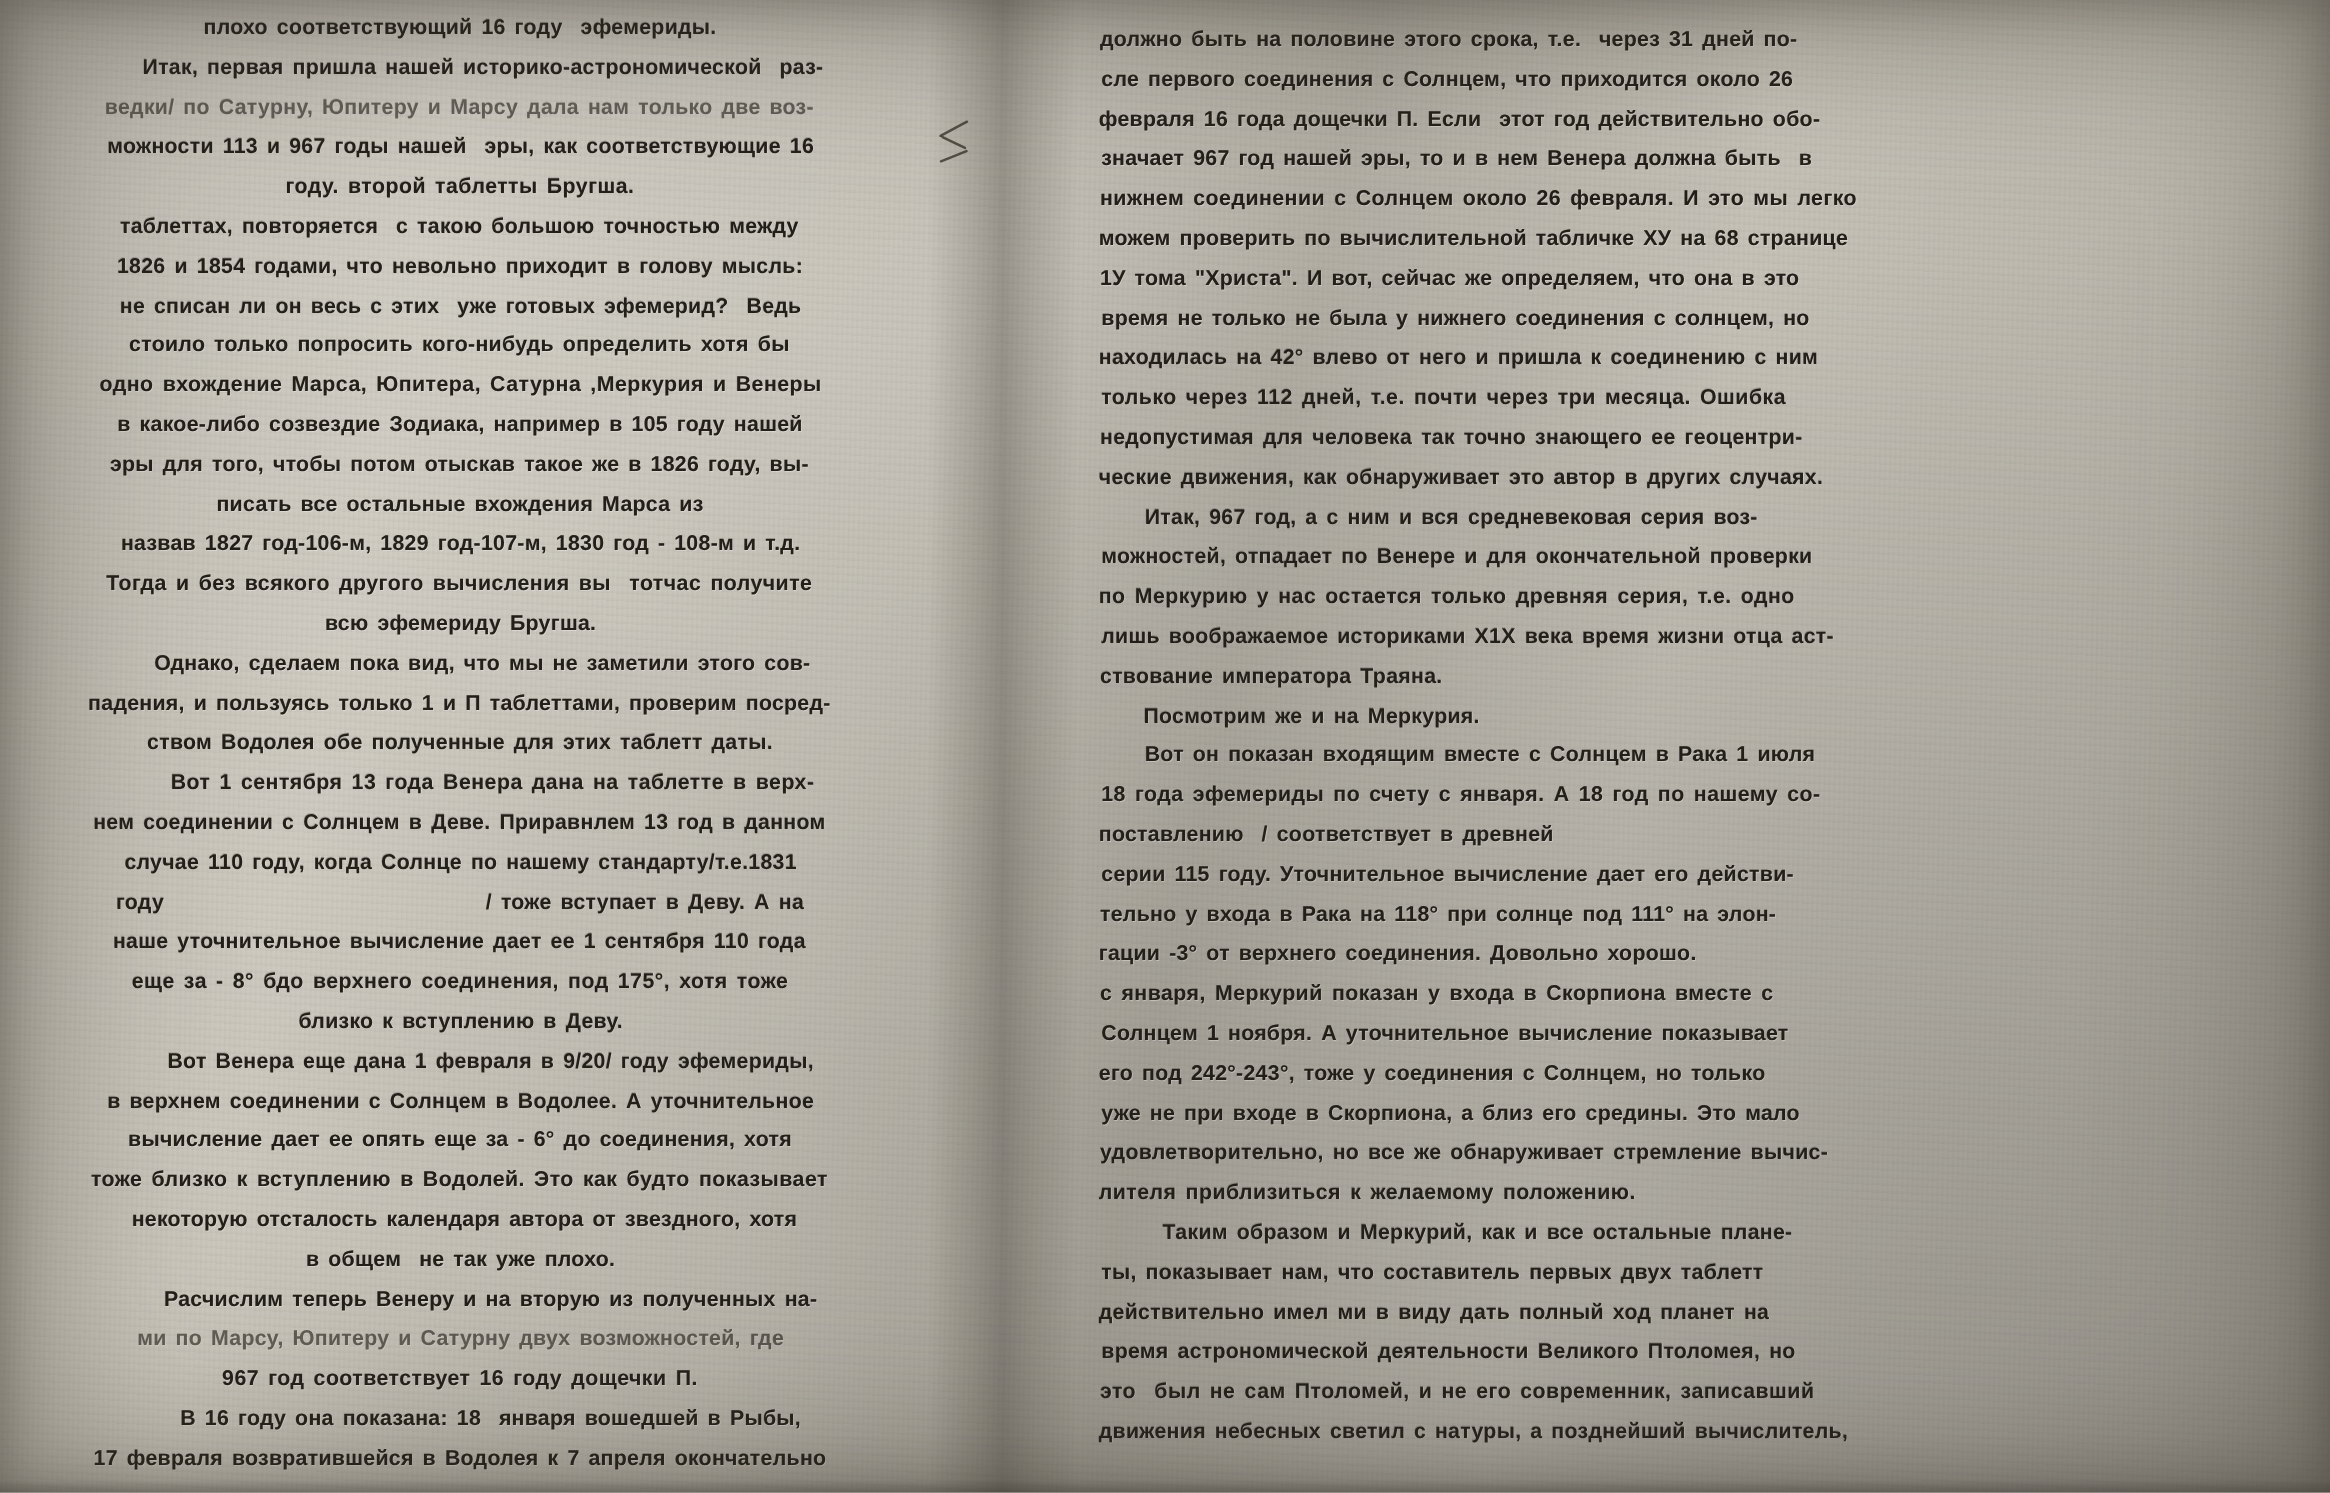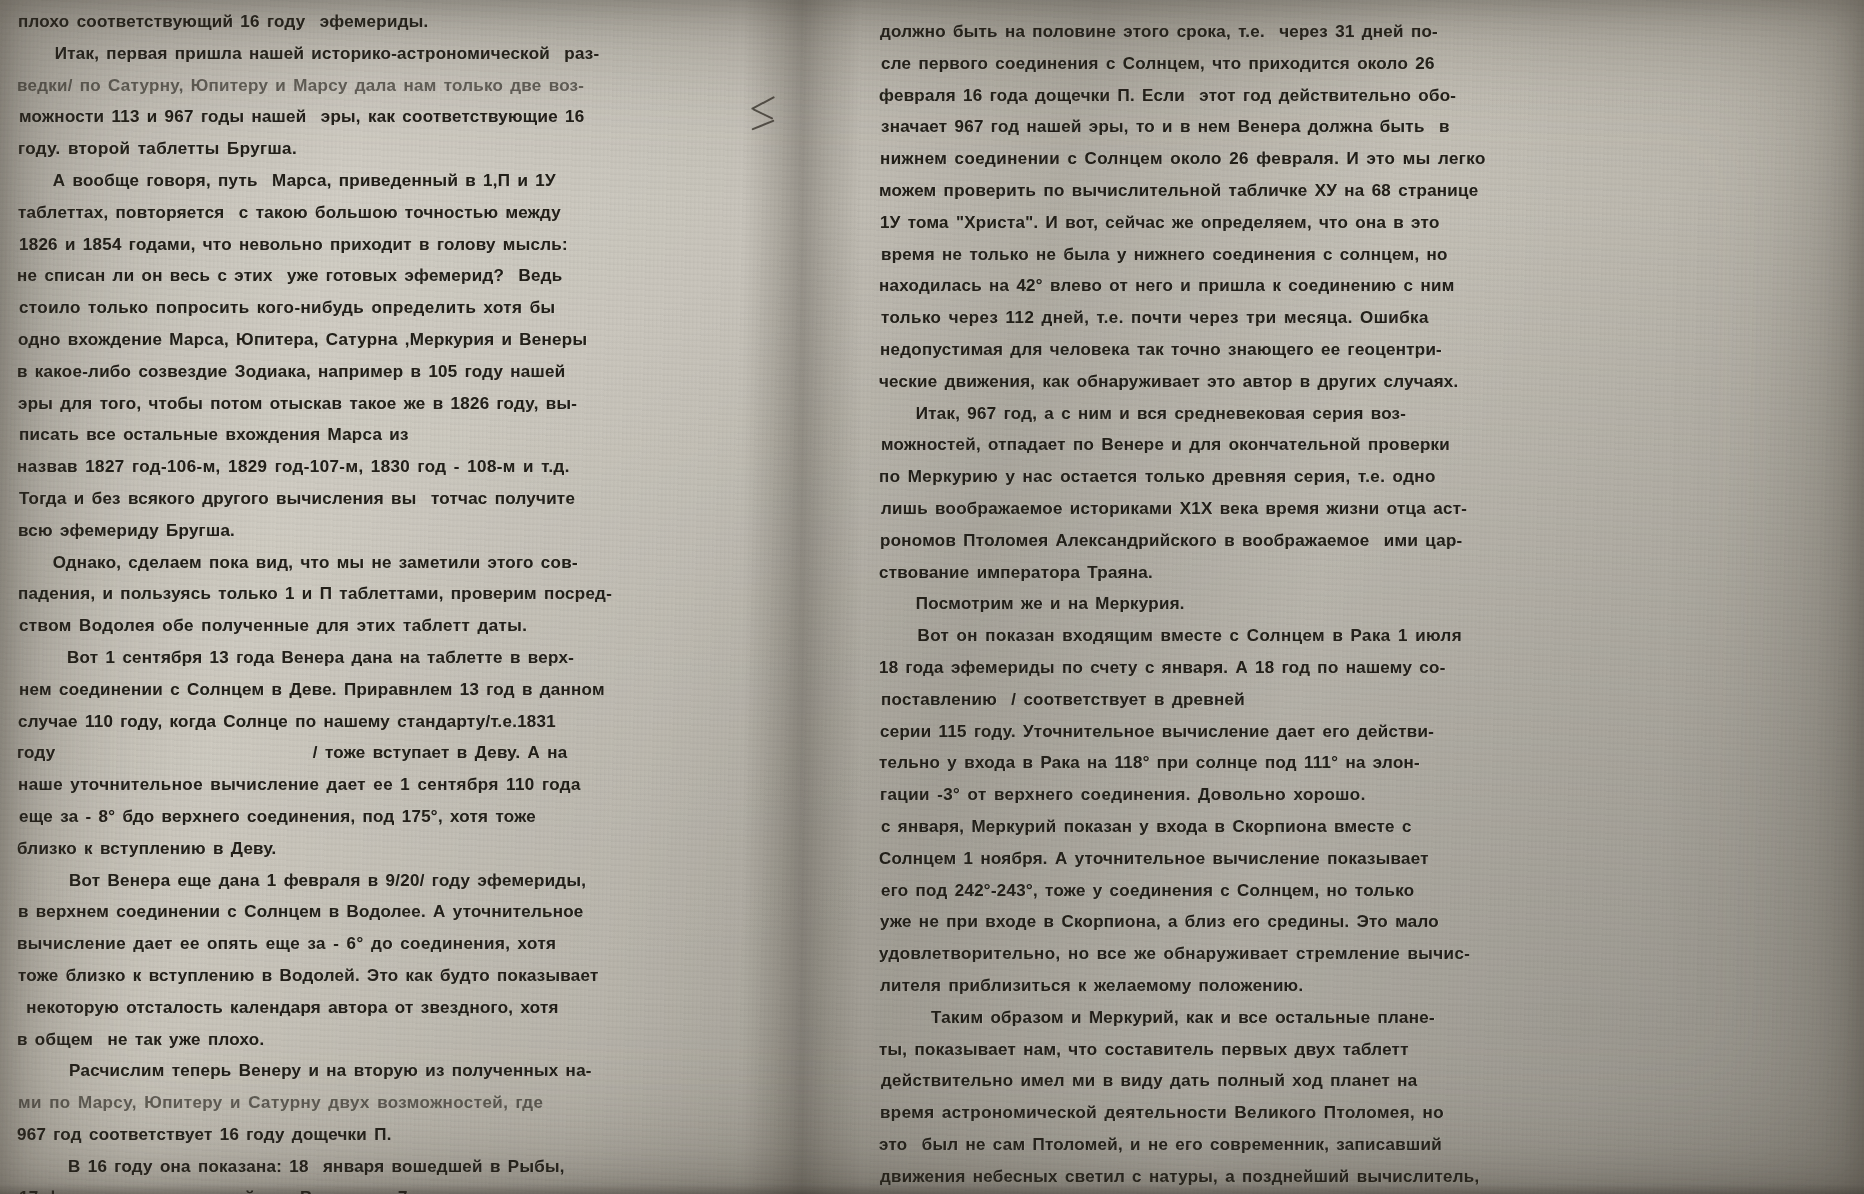--- a/index.html
+++ b/index.html
@@ -96,41 +96,40 @@
     margin: 0 0 0 0;
     white-space: pre-wrap;
   }
   .col-left .p { margin-bottom: 0px; }
   .faint { opacity: 0.62; }
   
   .p:nth-child(2n)   { margin-left: 1px; }
   .p:nth-child(3n)   { margin-left: -1px; }
   .p:nth-child(5n)   { letter-spacing: 0.35px; }
 
-  .col-left .p { font-weight: 600; }
+  .col-left .p { font-weight: 600; text-align: center; }
   .clip-bottom {
     position: absolute;
     left: 0; right: 0; bottom: 0;
     height: 10px;
     background: linear-gradient(0deg, rgba(40,36,30,0.25), rgba(0,0,0,0));
     pointer-events: none;
   }
 </style>
 </head>
 <body>
 
 <div class="page">
 
   <div class="column col-left">
     <div class="p">плохо соответствующий 16 году  эфемериды.</div>
     <div class="p">     Итак, первая пришла нашей историко-астрономической  раз-</div>
     <div class="p faint">ведки/ по Сатурну, Юпитеру и Марсу дала нам только две воз-</div>
     <div class="p">можности 113 и 967 годы нашей  эры, как соответствующие 16</div>
     <div class="p">году. второй таблетты Бругша.</div>
-    <div class="p">     А вообще говоря, путь  Марса, приведенный в 1,П и 1У</div>
     <div class="p">таблеттах, повторяется  с такою большою точностью между</div>
     <div class="p">1826 и 1854 годами, что невольно приходит в голову мысль:</div>
     <div class="p">не списан ли он весь с этих  уже готовых эфемерид?  Ведь</div>
     <div class="p">стоило только попросить кого-нибудь определить хотя бы</div>
     <div class="p">одно вхождение Марса, Юпитера, Сатурна ,Меркурия и Венеры</div>
     <div class="p">в какое-либо созвездие Зодиака, например в 105 году нашей</div>
     <div class="p">эры для того, чтобы потом отыскав такое же в 1826 году, вы-</div>
     <div class="p">писать все остальные вхождения Марса из</div>
     <div class="p">назвав 1827 год-106-м, 1829 год-107-м, 1830 год - 108-м и т.д.</div>
     <div class="p">Тогда и без всякого другого вычисления вы  тотчас получите</div>
@@ -169,21 +168,20 @@
     <div class="p">1У тома "Христа". И вот, сейчас же определяем, что она в это</div>
     <div class="p">время не только не была у нижнего соединения с солнцем, но</div>
     <div class="p">находилась на 42° влево от него и пришла к соединению с ним</div>
     <div class="p">только через 112 дней, т.е. почти через три месяца. Ошибка</div>
     <div class="p">недопустимая для человека так точно знающего ее геоцентри-</div>
     <div class="p">ческие движения, как обнаруживает это автор в других случаях.</div>
     <div class="p">     Итак, 967 год, а с ним и вся средневековая серия воз-</div>
     <div class="p">можностей, отпадает по Венере и для окончательной проверки</div>
     <div class="p">по Меркурию у нас остается только древняя серия, т.е. одно</div>
     <div class="p">лишь воображаемое историками Х1Х века время жизни отца аст-</div>
-    <div class="p">рономов Птоломея Александрийского в воображаемое  ими цар-</div>
     <div class="p">ствование императора Траяна.</div>
     <div class="p">     Посмотрим же и на Меркурия.</div>
     <div class="p">     Вот он показан входящим вместе с Солнцем в Рака 1 июля</div>
     <div class="p">18 года эфемериды по счету с января. А 18 год по нашему со-</div>
     <div class="p">поставлению  / соответствует в древней</div>
     <div class="p">серии 115 году. Уточнительное вычисление дает его действи-</div>
     <div class="p">тельно у входа в Рака на 118° при солнце под 111° на элон-</div>
     <div class="p">гации -3° от верхнего соединения. Довольно хорошо.</div>
     <div class="p">с января, Меркурий показан у входа в Скорпиона вместе с</div>
     <div class="p">Солнцем 1 ноября. А уточнительное вычисление показывает</div>

